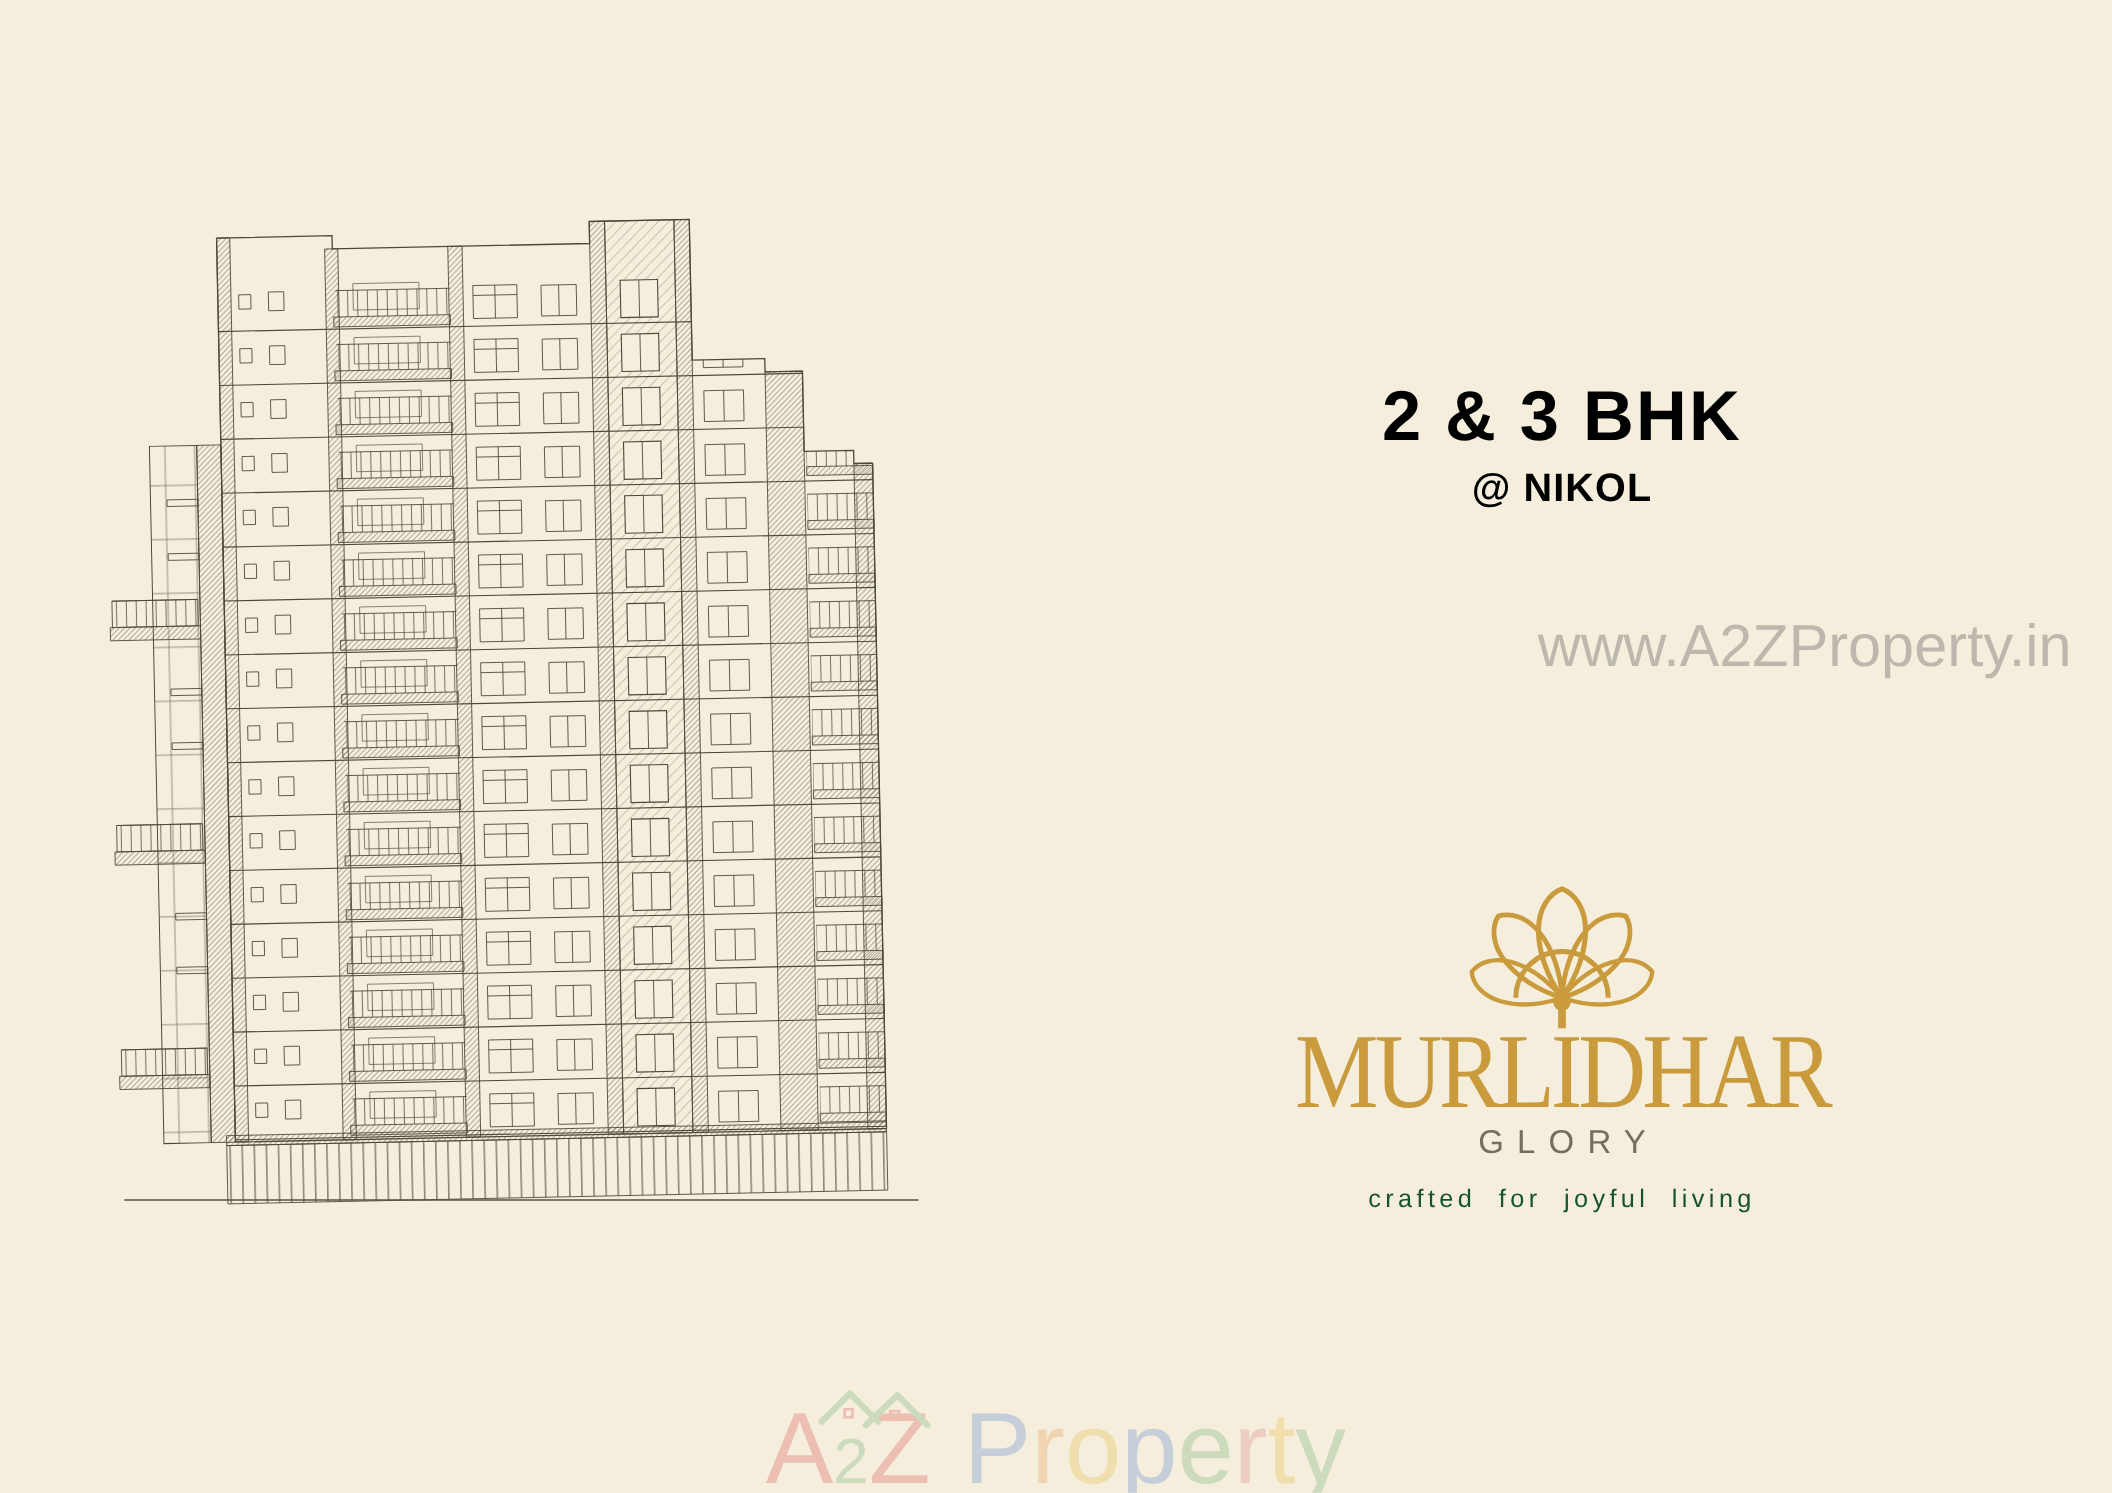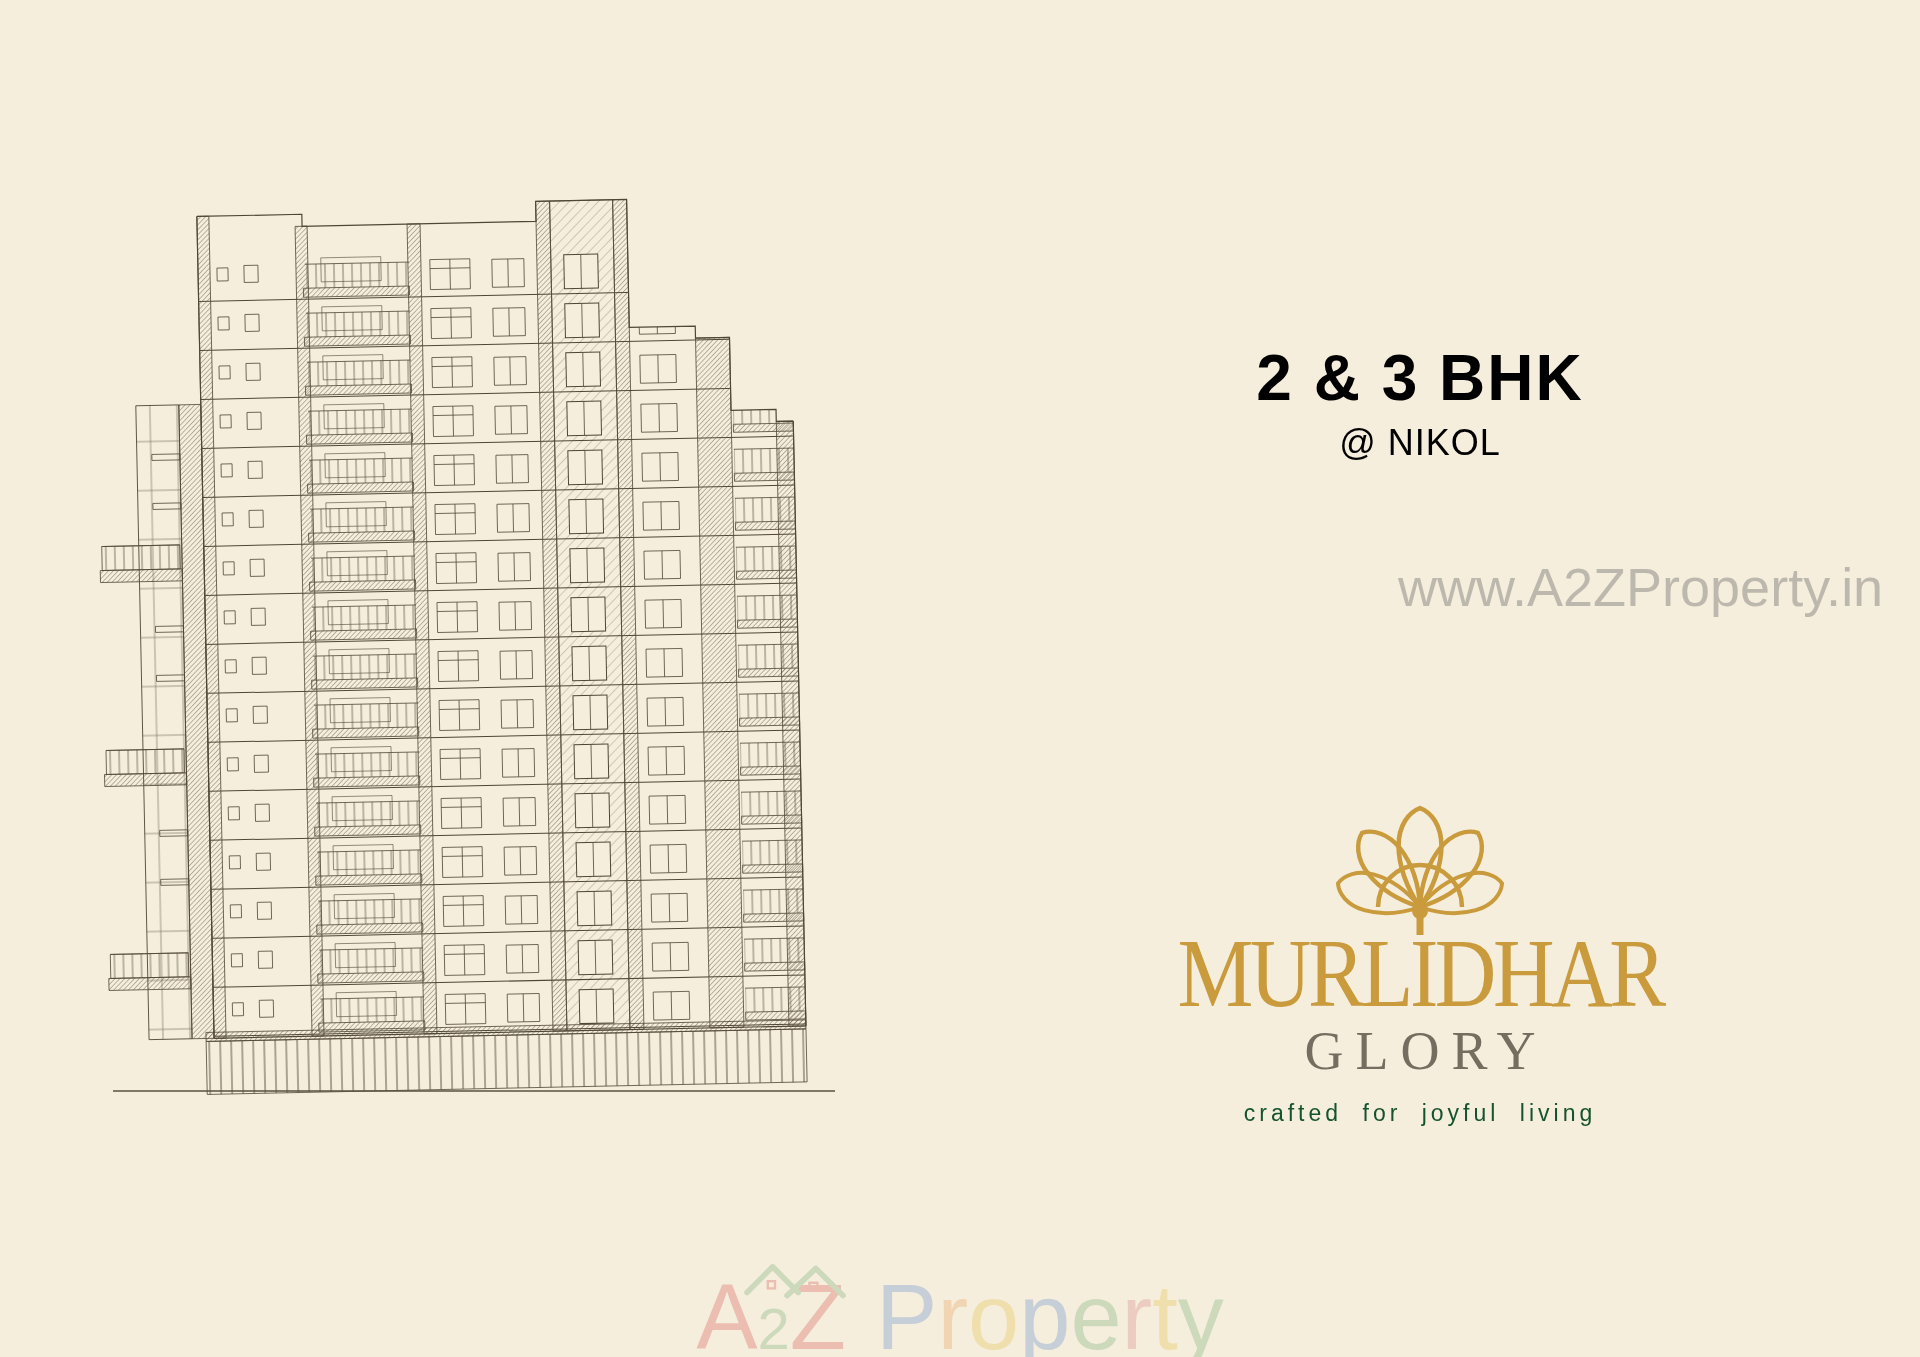--- a/index.html
+++ b/index.html
@@ -6,34 +6,34 @@
   body{
     width:1920px;height:1357px;position:relative;overflow:hidden;
     background:#f5eedd;
     font-family:"Liberation Sans",sans-serif;
   }
   
   .building-wrap{position:absolute;left:95px;top:190px;width:745px;height:915px;}
   
   .hero{position:absolute;left:1140px;top:346px;width:560px;text-align:center;color:#2d2c27;}
   .hero .headline{font-size:64px;font-weight:bold;letter-spacing:2px;line-height:1.0;}
-  .hero .location{font-size:36px;font-weight:normal;letter-spacing:1px;margin-top:12px;}
+  .hero .location{font-size:36px;font-weight:bold;letter-spacing:1px;margin-top:12px;}
   .wm-top{
     position:absolute;left:1398px;top:556px;
     font-size:54px;color:#404040;opacity:.30;letter-spacing:0;white-space:nowrap;
   }
   .brand{position:absolute;left:1140px;top:795px;width:560px;text-align:center;}
   .brand .lotus{display:block;margin:0 auto;}
   .brand .name{
     font-family:"Liberation Serif",serif;font-size:97px;line-height:.92;
     letter-spacing:-4px;transform:scaleX(.88);transform-origin:50% 50%;
     margin-top:-6px;white-space:nowrap;
   }
   .brand .subname{
-    font-family:Liberation Serif, serif;font-size:54px;line-height:1.0;
+    font-family:Liberation Sans, sans-serif;font-size:30px;line-height:1.0;
     letter-spacing:12px;padding-left:12px;margin-top:6px;white-space:nowrap;
   }
   .brand .tagline{
     font-size:23px;letter-spacing:4px;word-spacing:10px;margin-top:22px;white-space:nowrap;
   }
   
   .wm-bottom{
     position:absolute;top:1243px;left:50%;transform:translateX(-50%);
     opacity:.30;font-weight:normal;font-size:92px;white-space:nowrap;line-height:1;margin-top:28px;
   }

